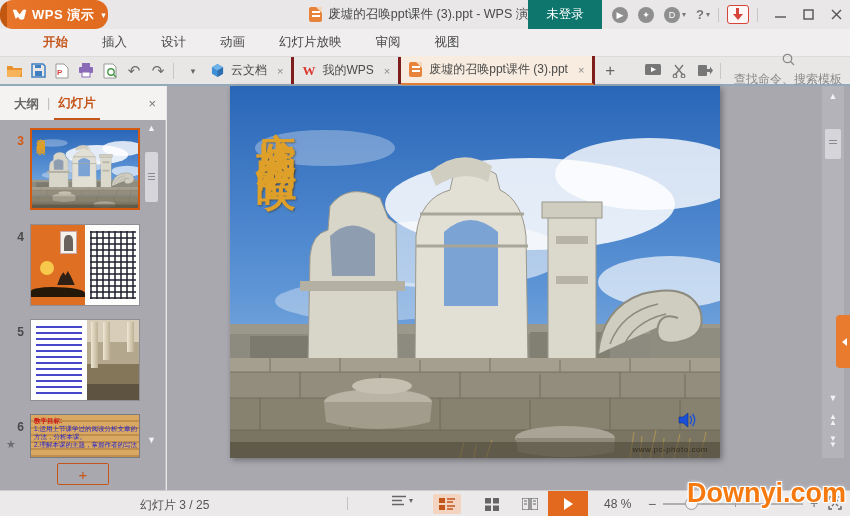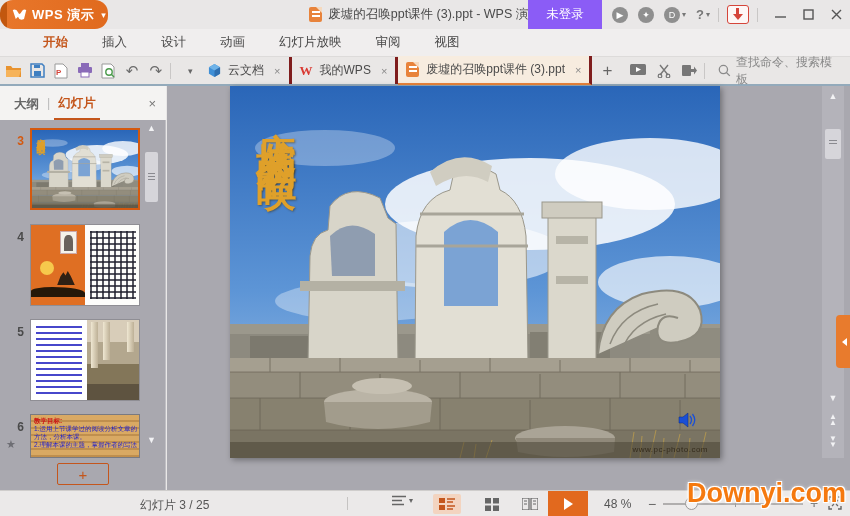--- a/index.html
+++ b/index.html
@@ -16,21 +16,21 @@
   #logo-block .app-name { color:#fff; font-weight:bold; font-size:13px; letter-spacing:.5px; }
   #logo-block .caret { color:#fff; font-size:9px; margin-left:2px; }
   #doc-title { position:absolute; left:0; right:0; top:0; height:29px; display:flex; align-items:center;
     justify-content:center; gap:6px; pointer-events:none; color:#4a4a4a; font-size:12.5px; }
   .ppt-file-ico { width:13px; height:15px; position:relative; background:#e8833b; border-radius:2px; }
   .ppt-file-ico:before { content:""; position:absolute; right:0; top:0; border:3px solid #f6d9bd;
     border-left-color:transparent; border-bottom-color:transparent; }
   .ppt-file-ico:after { content:""; position:absolute; left:2.5px; top:4px; width:8px; height:2px;
     background:#fff; box-shadow:0 4px 0 #fff; }
   #titlebar-right { position:absolute; right:0; top:0; height:29px; display:flex; align-items:center; }
-  #login-btn { width:74px; height:29px; background:#8b5cf6; color:#fff; display:flex; align-items:center;
+  #login-btn { width:74px; height:29px; background:#0f766e; color:#fff; display:flex; align-items:center;
     justify-content:center; font-size:12.5px; cursor:pointer; }
   .tb-circle { width:16px; height:16px; border-radius:50%; background:#8f8f8f; color:#fff; display:flex;
     align-items:center; justify-content:center; font-size:9px; margin-left:10px; cursor:pointer; }
   .tb-caret { font-size:8px; color:#777; margin-left:2px; }
   .tb-help { color:#777; font-weight:bold; font-size:13px; margin-left:10px; cursor:pointer; }
   .tb-sep { width:1px; height:14px; background:#c9c7c6; margin:0 8px; }
   #download-ico { width:22px; height:19px; border:1.5px solid #d5453a; border-radius:3px; background:#fdf7f6;
     position:relative; cursor:pointer; }
   #download-ico:before { content:""; position:absolute; left:8px; top:2px; width:3px; height:7px; background:#d5453a; }
   #download-ico:after { content:""; position:absolute; left:4.5px; top:8px; border:5px solid transparent;
@@ -55,21 +55,21 @@
   .undo-redo { font-size:15px; color:#6b6b6b; font-family:"DejaVu Sans",sans-serif; }
   .toolbar-sep { width:1px; height:16px; background:#c9c7c6; margin:0 5px; }
   .doc-tab { height:27px; display:flex; align-items:center; padding:0 8px; gap:7px; cursor:pointer;
     border-right:3px solid #7f1d1d; color:#4a4a4a; white-space:nowrap; max-width:215px; }
   .doc-tab .close-x { color:#8a8a8a; font-size:11px; margin-left:3px; }
   .doc-tab.active { background:#f7ecdf; border-bottom:2px solid #e8833b; height:29px; }
   .cube-ico { width:13px; height:13px; }
   .w-logo { color:#d93a32; font-weight:bold; font-size:13px; font-family:"Liberation Serif",serif; }
   #new-tab-btn { font-size:17px; color:#666; padding:0 10px; cursor:pointer; }
   .rt-ico { width:20px; height:20px; margin-left:6px; display:flex; align-items:center; justify-content:center; cursor:pointer; }
-  #search-box { display:flex; align-items:center; gap:5px; margin-left:8px; color:#8a8a8a; cursor:text; }
+  #search-box { display:flex; align-items:center; gap:5px; margin-left:8px; color:#8a8a8a; cursor:text;flex-direction:column; }
 
   
   #content { position:absolute; left:0; top:86px; width:850px; height:404px; }
 
   
   #left-panel { position:absolute; left:0; top:0; width:166px; height:404px; background:#a9a8af;
     border-right:1px solid #c0bfc4; }
   #panel-header { position:absolute; left:0; top:0; width:166px; height:34px; background:#f4f3f2;
     display:flex; align-items:center; padding:0 10px; font-size:12.5px; }
   #panel-header .ptab { cursor:pointer; color:#666; padding:8px 4px 6px;font-weight:bold; }

